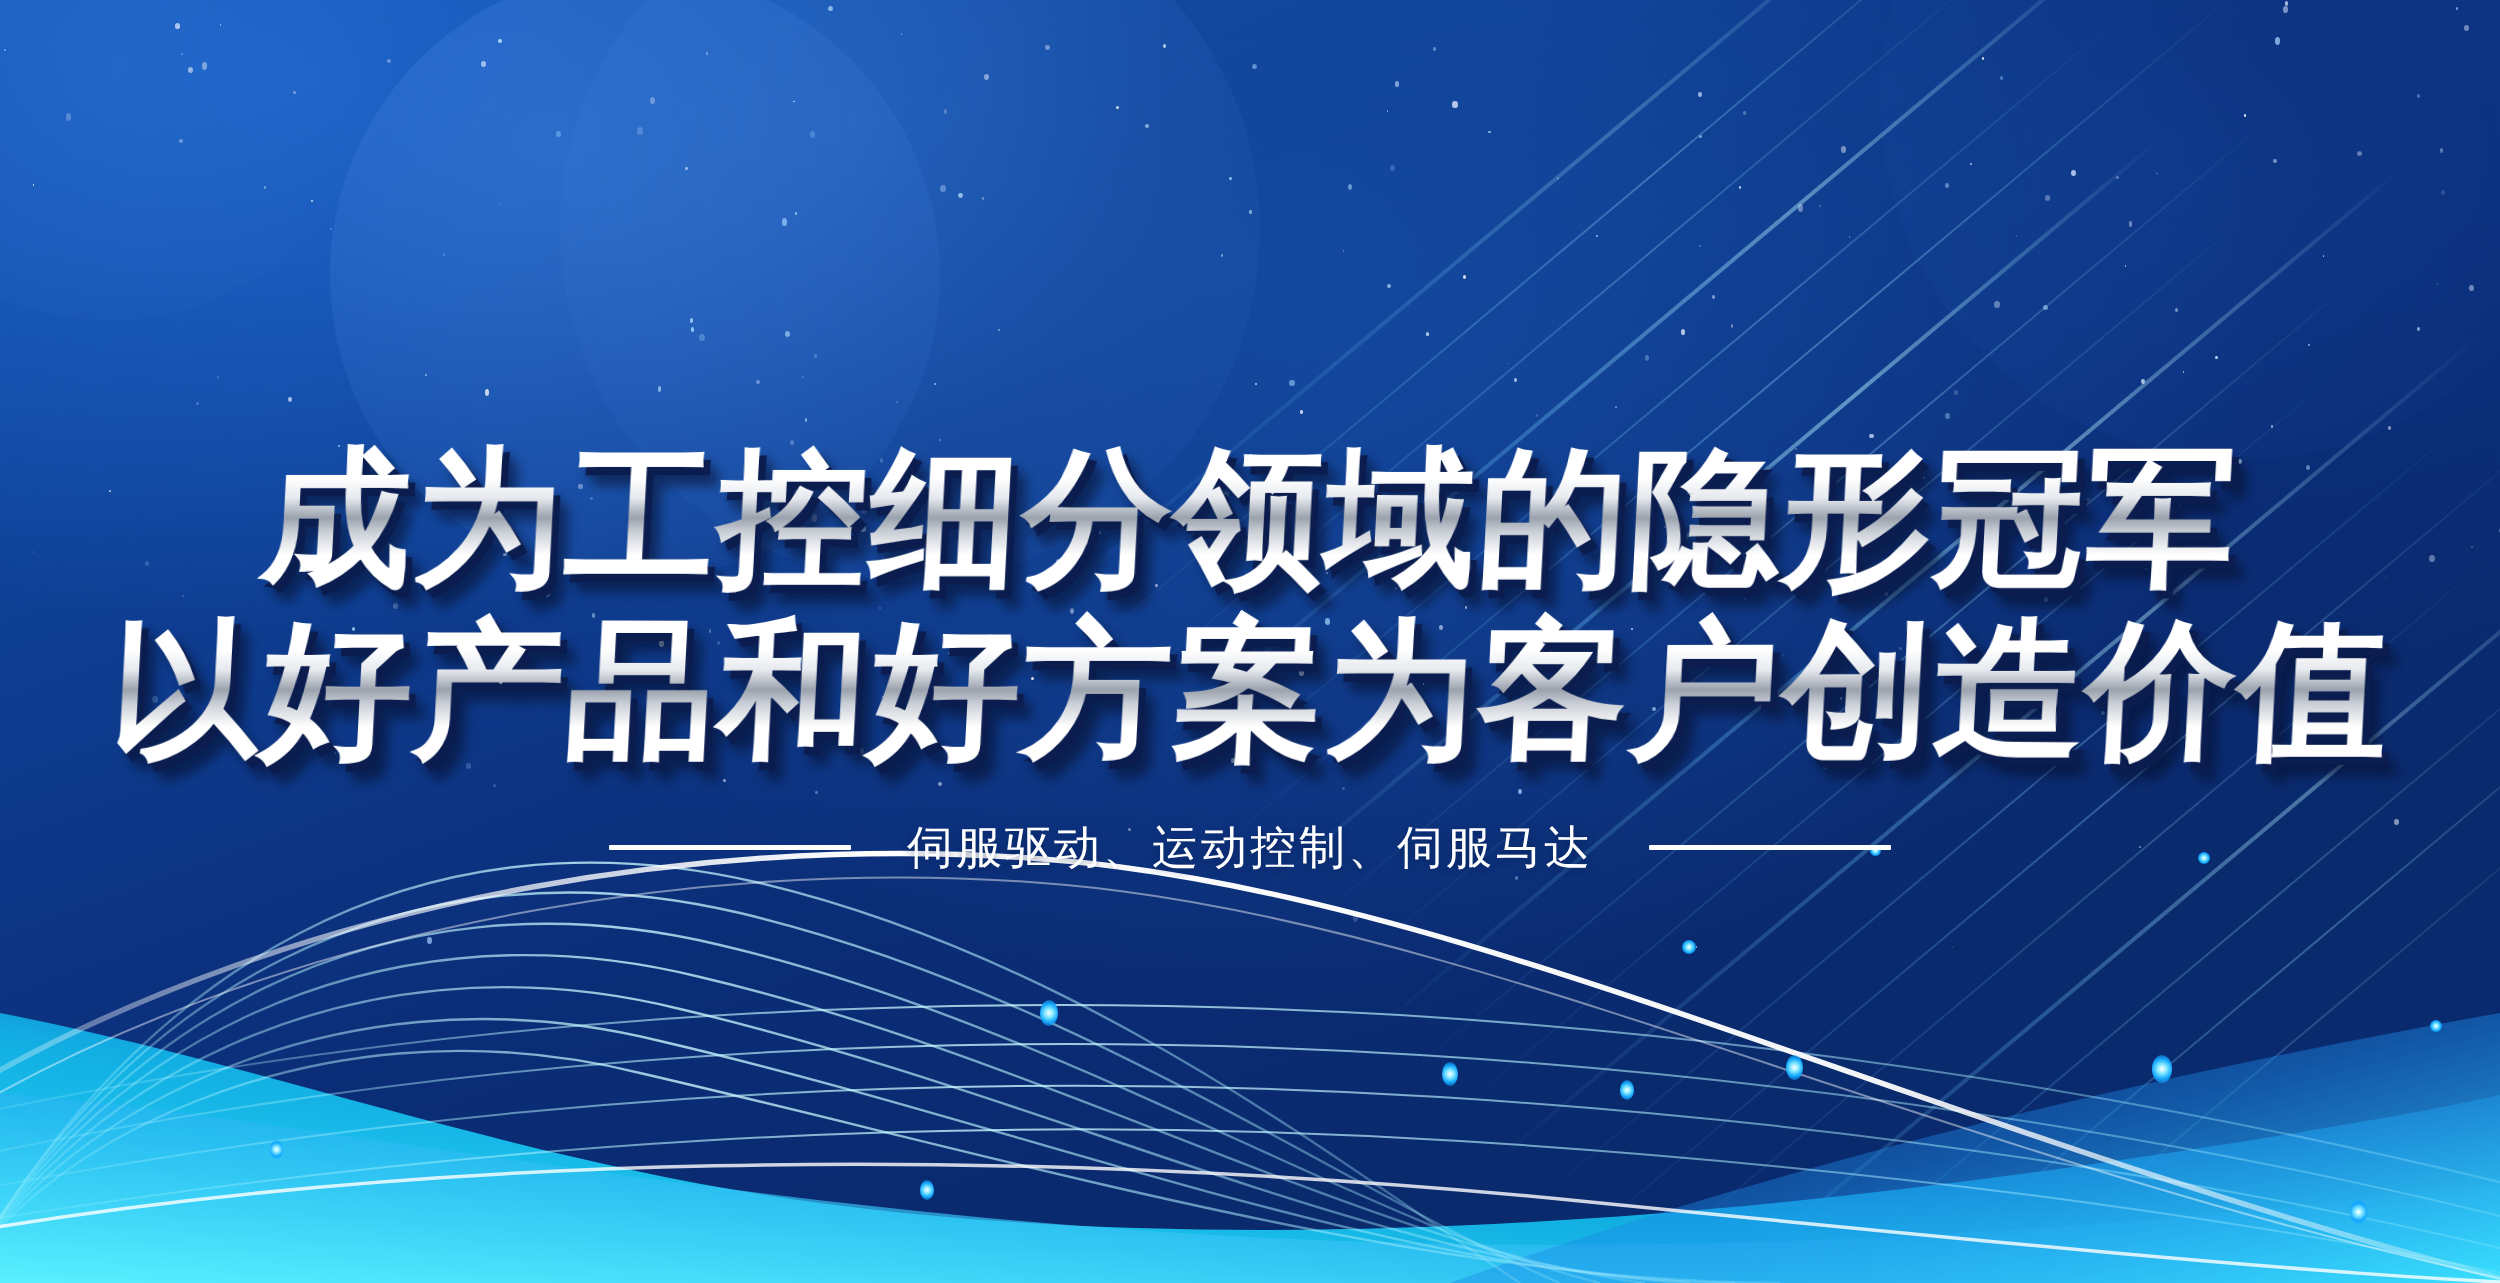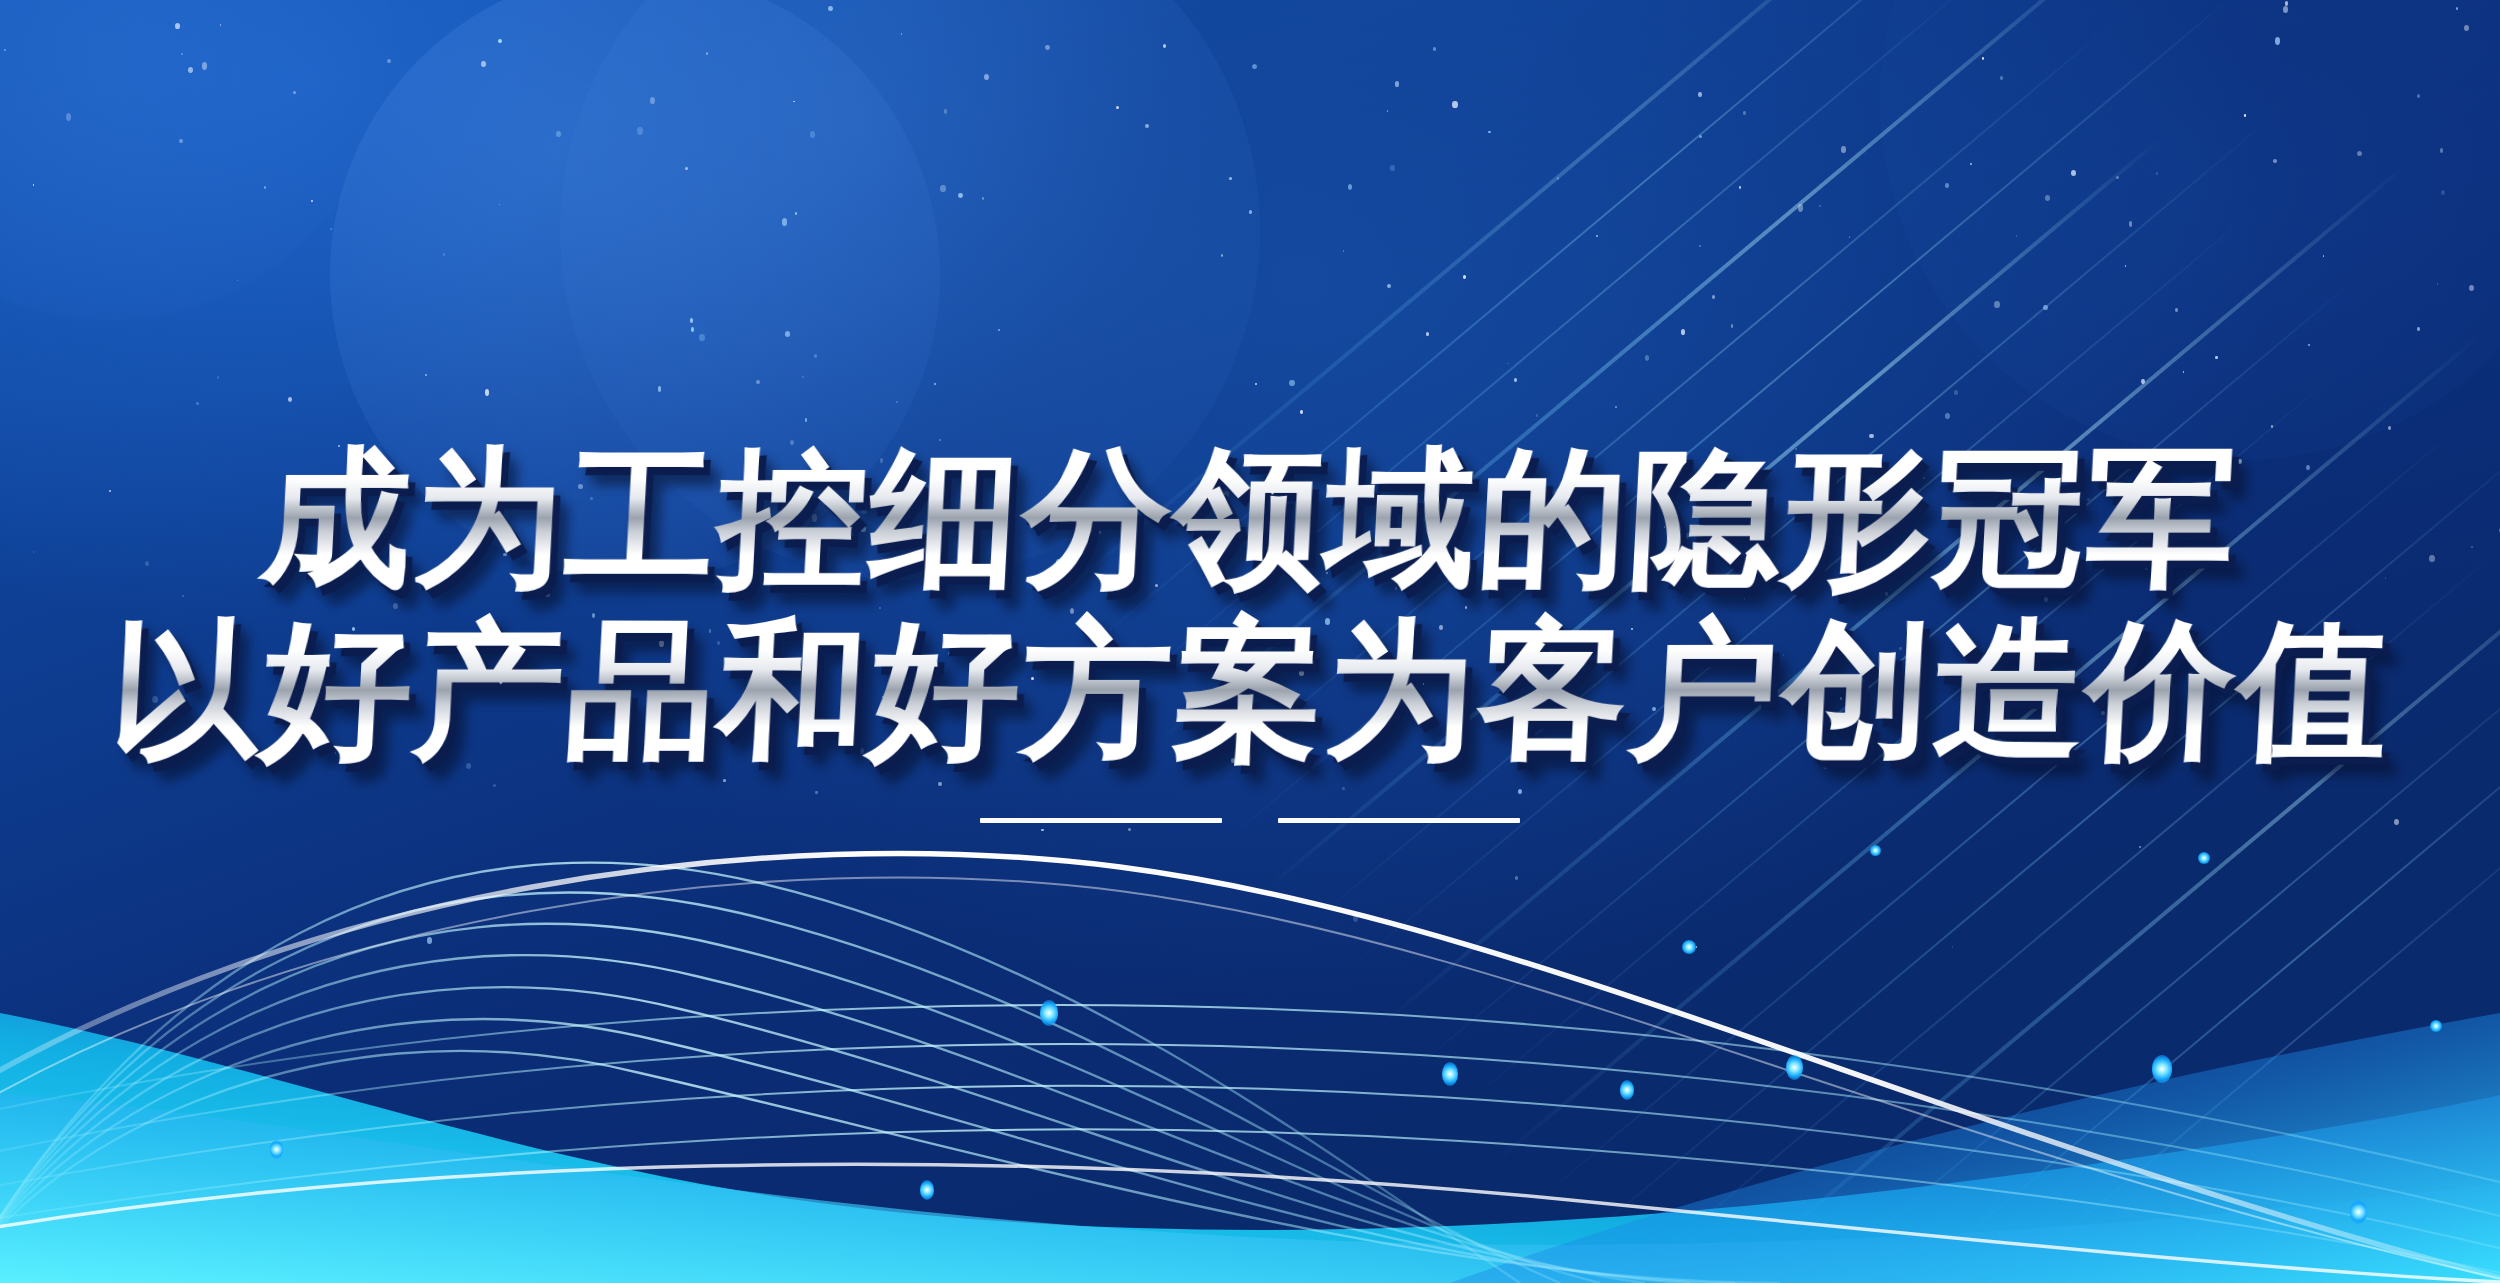--- a/index.html
+++ b/index.html
@@ -451,17 +451,18 @@
   <div class="glowdot" style="left:2198px;top:852px;width:12px;height:12px;"></div>
   <div class="glowdot" style="left:1870px;top:845px;width:11px;height:11px;"></div>
   <div class="glowdot" style="left:2430px;top:1020px;width:12px;height:12px;"></div>
 
   <div class="content">
     <div id="line1" class="headline">成为工控细分领域的隐形冠军</div>
     <div id="line2" class="headline">以好产品和好方案为客户创造价值</div>
 
     <div class="subtitle-row">
       <span class="rule"></span>
+      <span class="subtitle">伺服驱动、运动控制、伺服马达</span>
       <span class="rule"></span>
     </div>
   </div>
 
 </div>
 
 </body></html>

